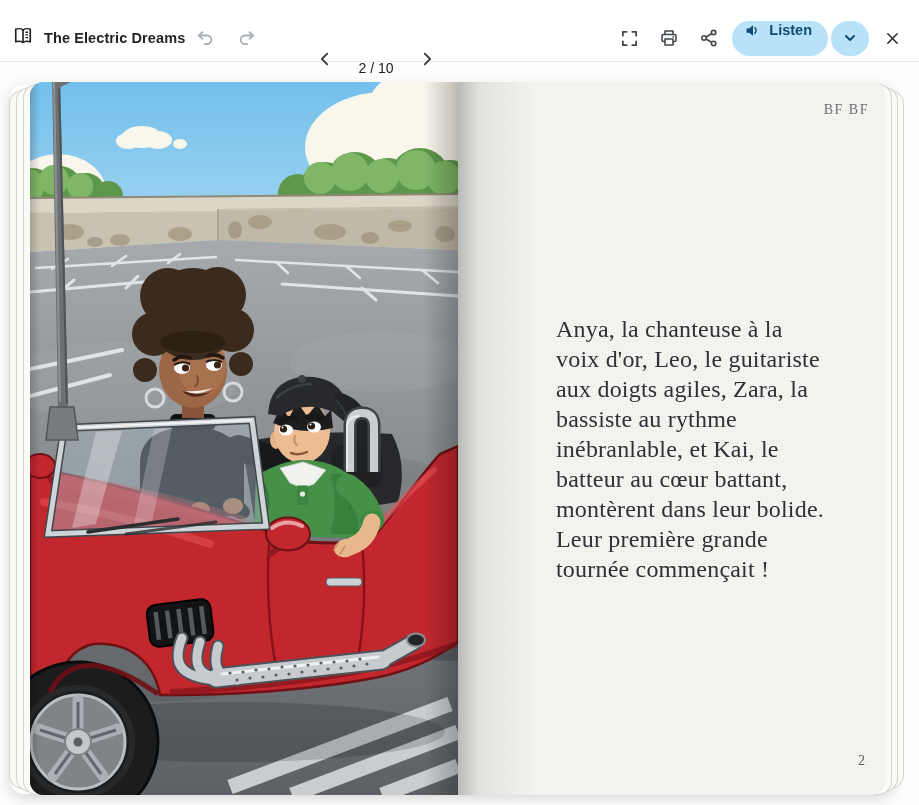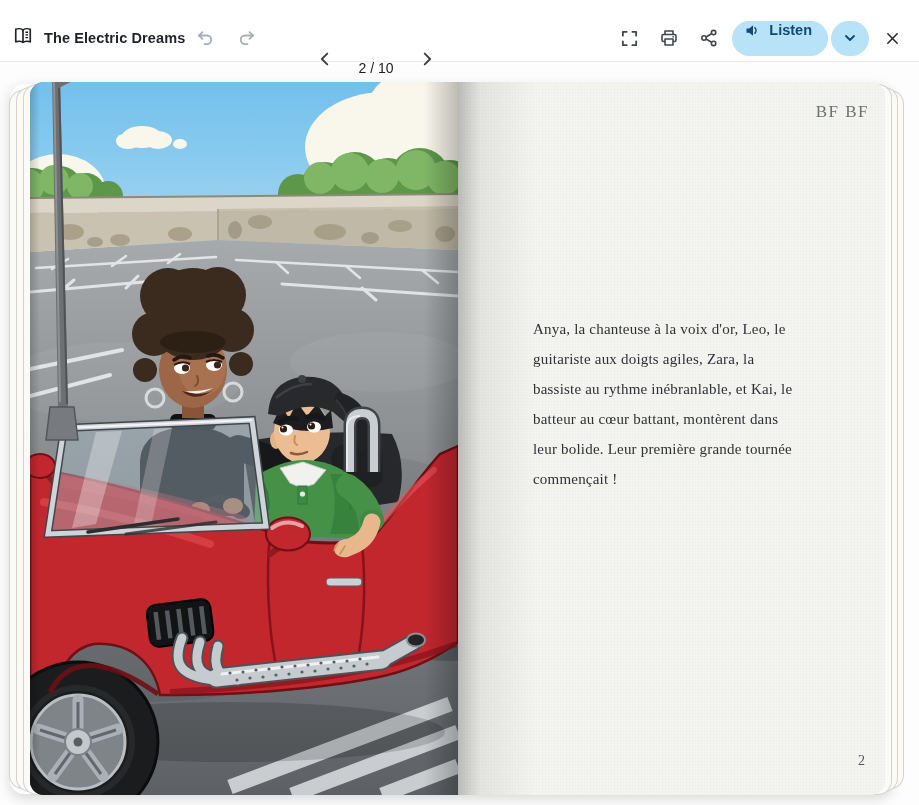--- a/index.html
+++ b/index.html
@@ -39,23 +39,23 @@
       background:linear-gradient(to right,rgba(0,0,0,.18),rgba(0,0,0,0) 10px,
                  rgba(0,0,0,0) calc(100% - 34px),rgba(0,0,0,.24));}
   .page-right{position:absolute;left:458px;top:82px;width:427px;height:713px;
               border-radius:0 14px 14px 0;overflow:hidden;background:#f4f4f1;
       background-image:repeating-linear-gradient(0deg,rgba(0,0,0,.012) 0 1px,transparent 1px 3px),
                        repeating-linear-gradient(90deg,rgba(0,0,0,.01) 0 1px,transparent 1px 3px);}
   .page-right .gutter-l{position:absolute;inset:0;pointer-events:none;
       background:linear-gradient(to right,rgba(80,80,78,.35),rgba(110,110,108,.12) 22px,
                  rgba(0,0,0,0) 78px);}
   .running-header{position:absolute;top:20px;right:16px;font-family:"Liberation Serif",serif;
-                  font-size:17px;letter-spacing:1.5px;color:#6c7176;}
-  .story-text{position:absolute;left:75px;top:232px;width:272px;
-              font-family:"Liberation Serif",serif;font-size:15px;line-height:30px;
+                  font-size:14px;letter-spacing:1.5px;color:#6c7176;}
+  .story-text{position:absolute;left:98px;top:232px;width:272px;
+              font-family:"Liberation Serif",serif;font-size:24px;line-height:30px;
               color:#2e3135;letter-spacing:.2px;}
   .page-num{position:absolute;right:20px;bottom:26px;font-family:"Liberation Serif",serif;
             font-size:14px;color:#53575b;}
 </style>
 </head>
 <body>
 
 <div class="screen">
 
   <div class="toolbar">

